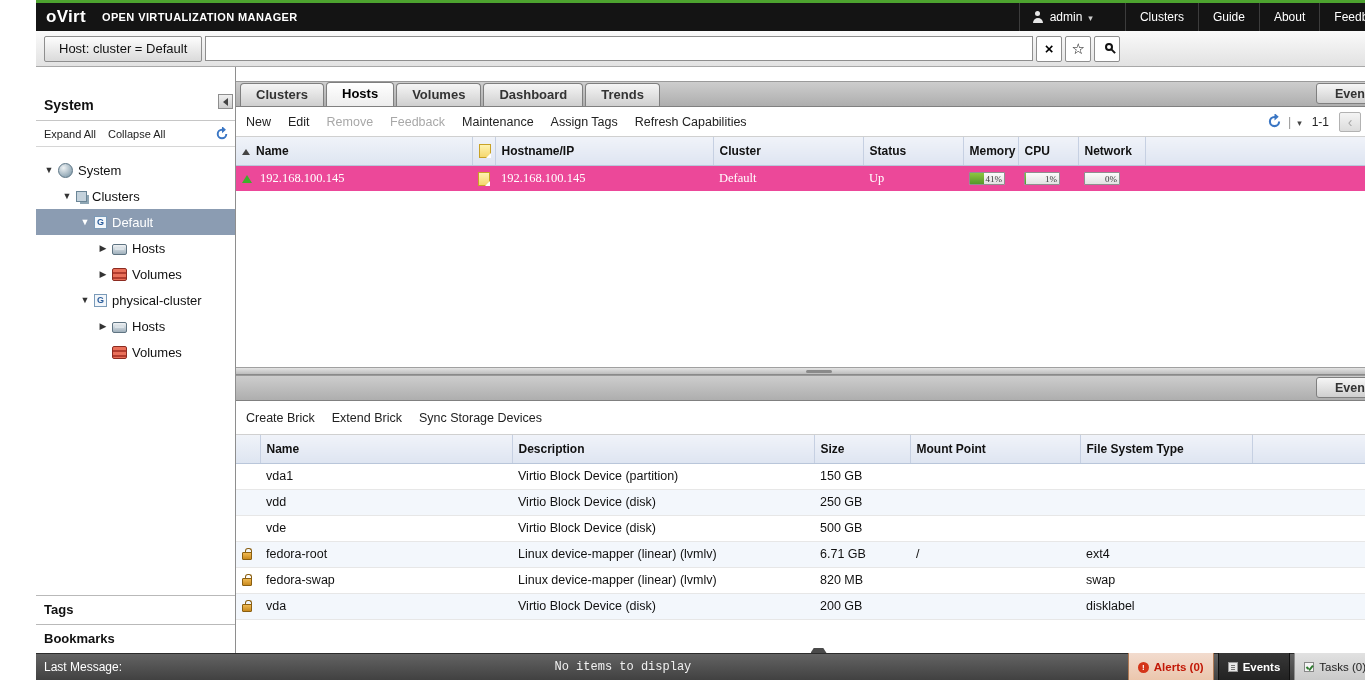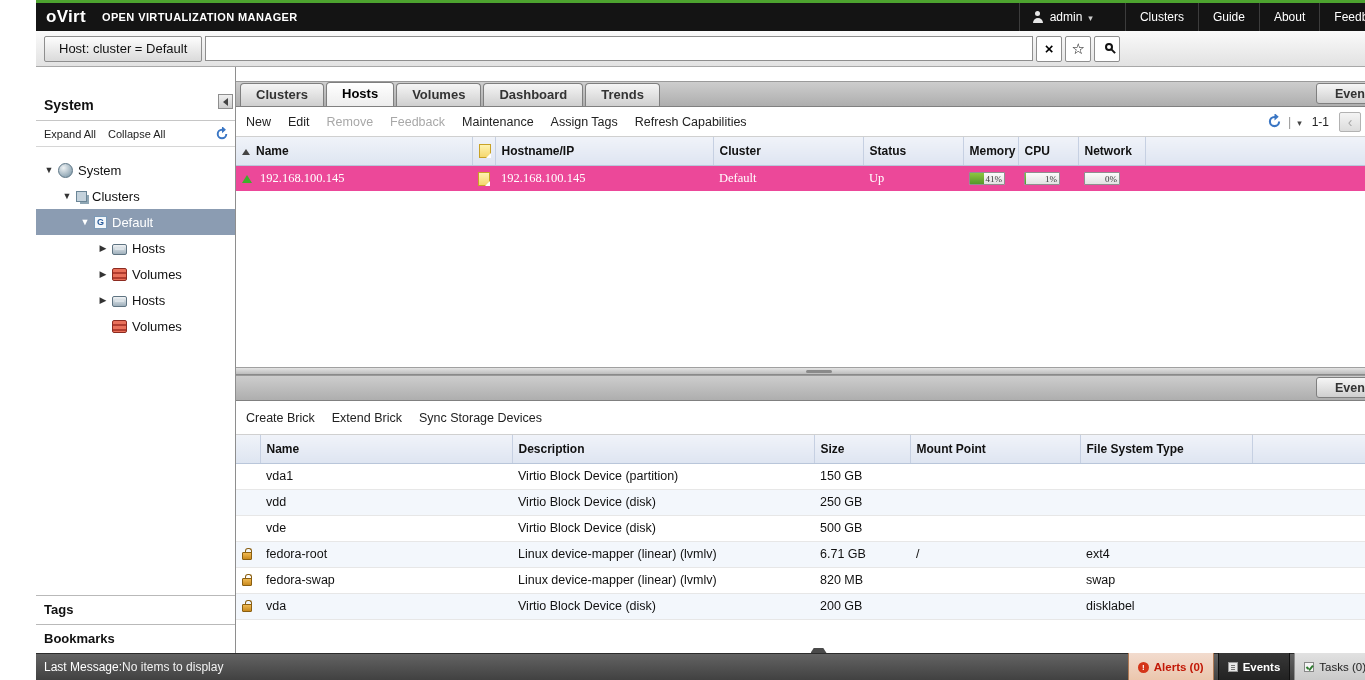--- a/index.html
+++ b/index.html
@@ -148,21 +148,21 @@
   
   .splitter { flex:none; height:8px; background:linear-gradient(#e3e3e3,#bdbdbd); border-top:1px solid #a0a0a0;
     border-bottom:1px solid #8a8a8a; display:flex; align-items:center; justify-content:center; cursor:row-resize; }
   .splitter .grip { width:26px; height:3px; background:#8a8a8a; border-radius:2px; }
   .bottom-grip { position:absolute; bottom:0; left:calc(50% - 8px); width:16px; height:5px; background:#4a4a4a;
     clip-path:polygon(0 100%, 100% 100%, 80% 0, 20% 0); }
 
   
   .footer { flex:none; height:27px; background:linear-gradient(#636363,#414141); border-top:1px solid #2c2c2c;
     display:flex; align-items:center; color:#fff; font-size:12px; padding:0 4px 0 8px; }
-  .footer-center { flex:1; text-align:left; color:#f2f2f2; }
+  .footer-center { flex:1; text-align:center; color:#f2f2f2;font-family:Liberation Mono, monospace; }
   .footer-btn { height:36px; display:flex; align-items:center; gap:5px; padding:0 9px; margin-left:4px;
     border-radius:2px; font-size:11.5px; cursor:pointer; white-space:nowrap; }
   .alerts-btn { background:linear-gradient(#f3ded2,#eac3a8); border:1px solid #b07a55; color:#c21807; font-weight:bold; }
   .alert-ico { width:11px; height:11px; border-radius:50%; background:#d43418; color:#fff; font-size:8px; line-height:11px;
     text-align:center; font-weight:bold; }
   .alert-ico::before { content:"!"; }
   .events-btn-footer { background:linear-gradient(#3a3a3a,#1f1f1f); border:1px solid #101010; color:#fff; font-weight:bold; }
   .ev-ico { width:10px; height:10px; background:#e8e8e8; border:1px solid #999; position:relative; }
   .ev-ico::before { content:""; position:absolute; left:2px; right:2px; top:2px; height:1px; background:#777;
     box-shadow:0 2px 0 #777, 0 4px 0 #777; }
@@ -243,20 +243,25 @@
           </div>
           <div class="tree-row" style="padding-left: 60px;">
             <span class="exp exp-collapsed"></span>
             <span class="ticon icon-host"></span>
             <span class="tree-label">Hosts</span>
           </div>
           <div class="tree-row" style="padding-left: 60px;">
             <span class="exp exp-collapsed"></span>
             <span class="ticon icon-volume"></span>
             <span class="tree-label">Volumes</span>
+          </div>
+          <div class="tree-row" style="padding-left: 42px;">
+            <span class="exp exp-expanded"></span>
+            <span class="ticon icon-cluster-g"></span>
+            <span class="tree-label">physical-cluster</span>
           </div>
           <div class="tree-row" style="padding-left: 60px;">
             <span class="exp exp-collapsed"></span>
             <span class="ticon icon-host"></span>
             <span class="tree-label">Hosts</span>
           </div>
           <div class="tree-row" style="padding-left: 60px;">
             <span class="exp exp-none"></span>
             <span class="ticon icon-volume"></span>
             <span class="tree-label">Volumes</span>

